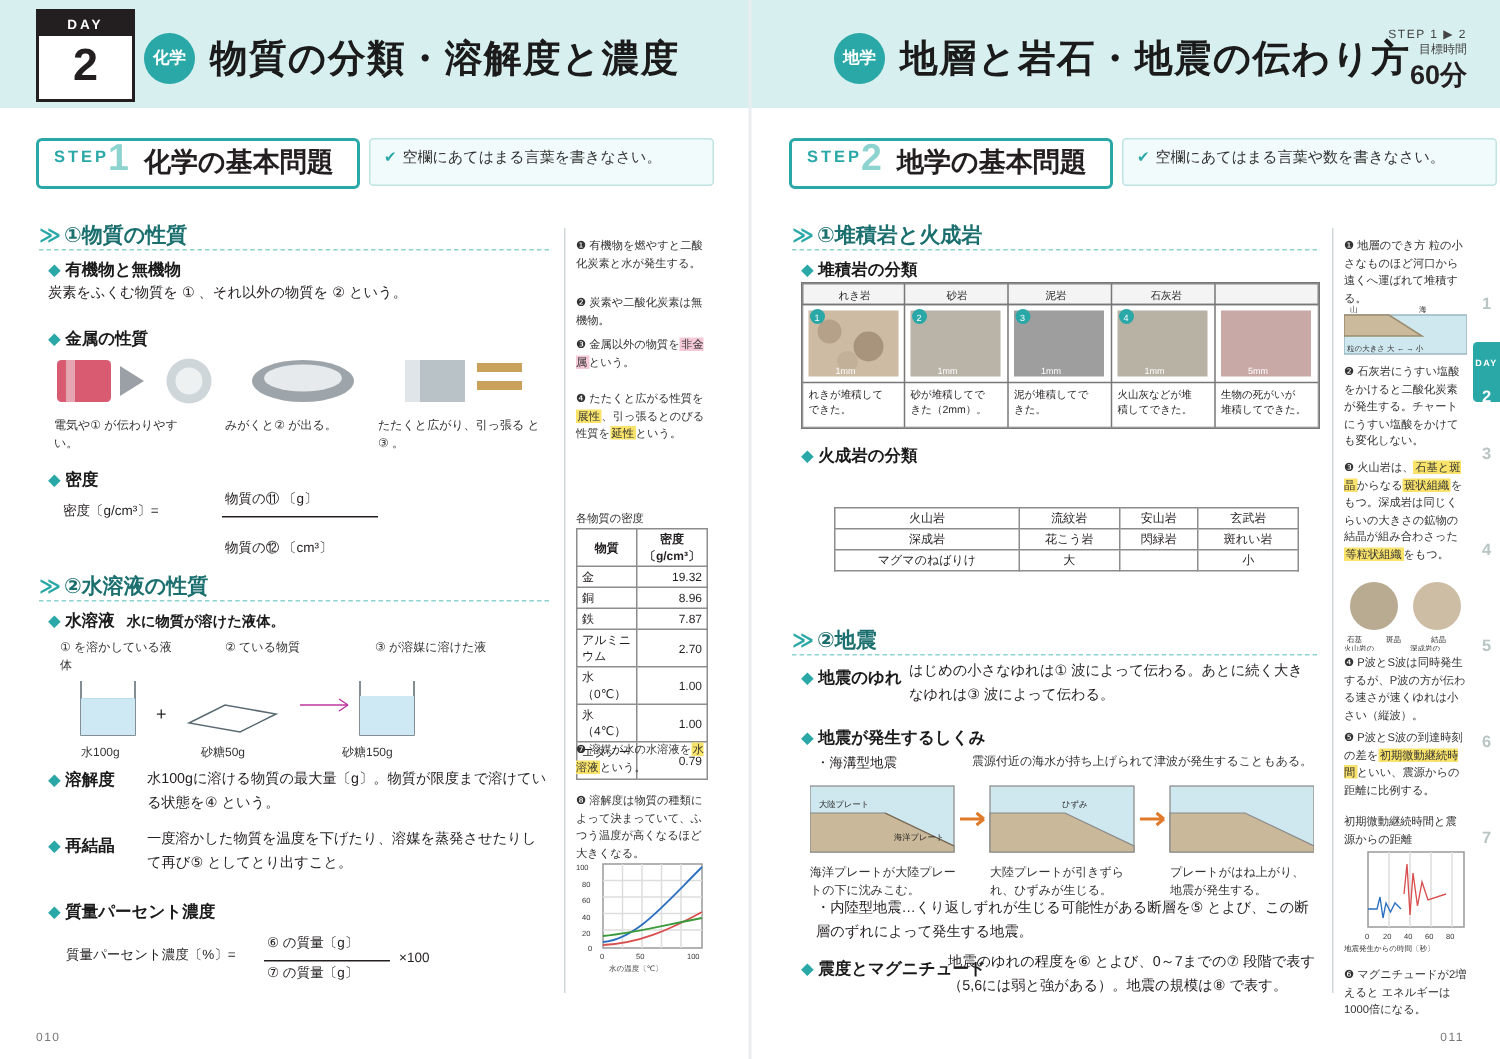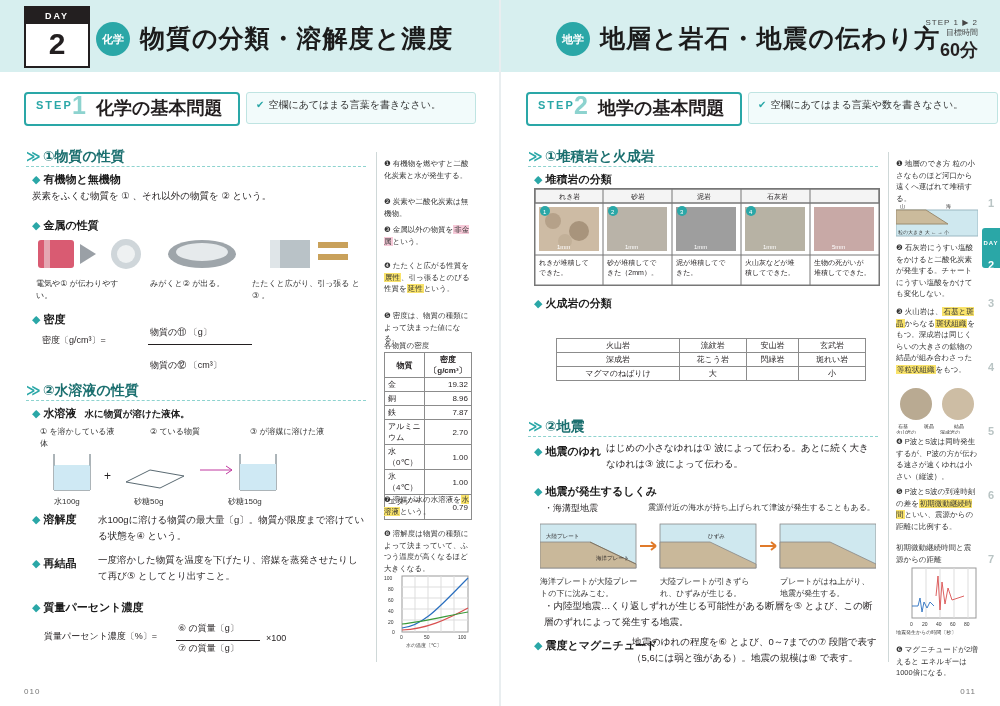--- a/index.html
+++ b/index.html
@@ -166,21 +166,20 @@
   <div class="txt" style="left:178px;top:620px;font-size:9px;">⑥ の質量〔g〕</div>
   <div class="hrule" style="left:176px;top:640px;width:84px;border-top:1px solid #231f20;"></div>
   <div class="txt" style="left:178px;top:640px;font-size:9px;">⑦ の質量〔g〕</div>
   <div class="txt" style="left:266px;top:630px;font-size:9px;">×100</div>
 
   <div class="vrule" style="left:376px;top:152px;height:510px;"></div>
   <div class="ntxt" style="left:384px;top:158px;width:88px;">❶ 有機物を燃やすと二酸化炭素と水が発生する。</div>
   <div class="ntxt" style="left:384px;top:196px;width:88px;">❷ 炭素や二酸化炭素は無機物。</div>
   <div class="ntxt" style="left:384px;top:224px;width:88px;">❸ 金属以外の物質を<span class="hlp">非金属</span>という。</div>
   <div class="ntxt" style="left:384px;top:260px;width:88px;">❹ たたくと広がる性質を<span class="hl">展性</span>、引っ張るとのびる性質を<span class="hl">延性</span>という。</div>
-  <div class="ntxt" style="left:384px;top:310px;width:88px;">❺ 密度は、物質の種類によって決まった値になる。</div>
 
   <div class="ntxt" style="left:384px;top:340px;">各物質の密度</div>
   <table class="tbl" style="position:absolute;left:384px;top:352px;width:88px;">
     <tbody>
         <tr>
       <th>物質</th>
       <th>密度〔g/cm³〕</th>
     </tr>
     <tr>
           <td>金</td>

